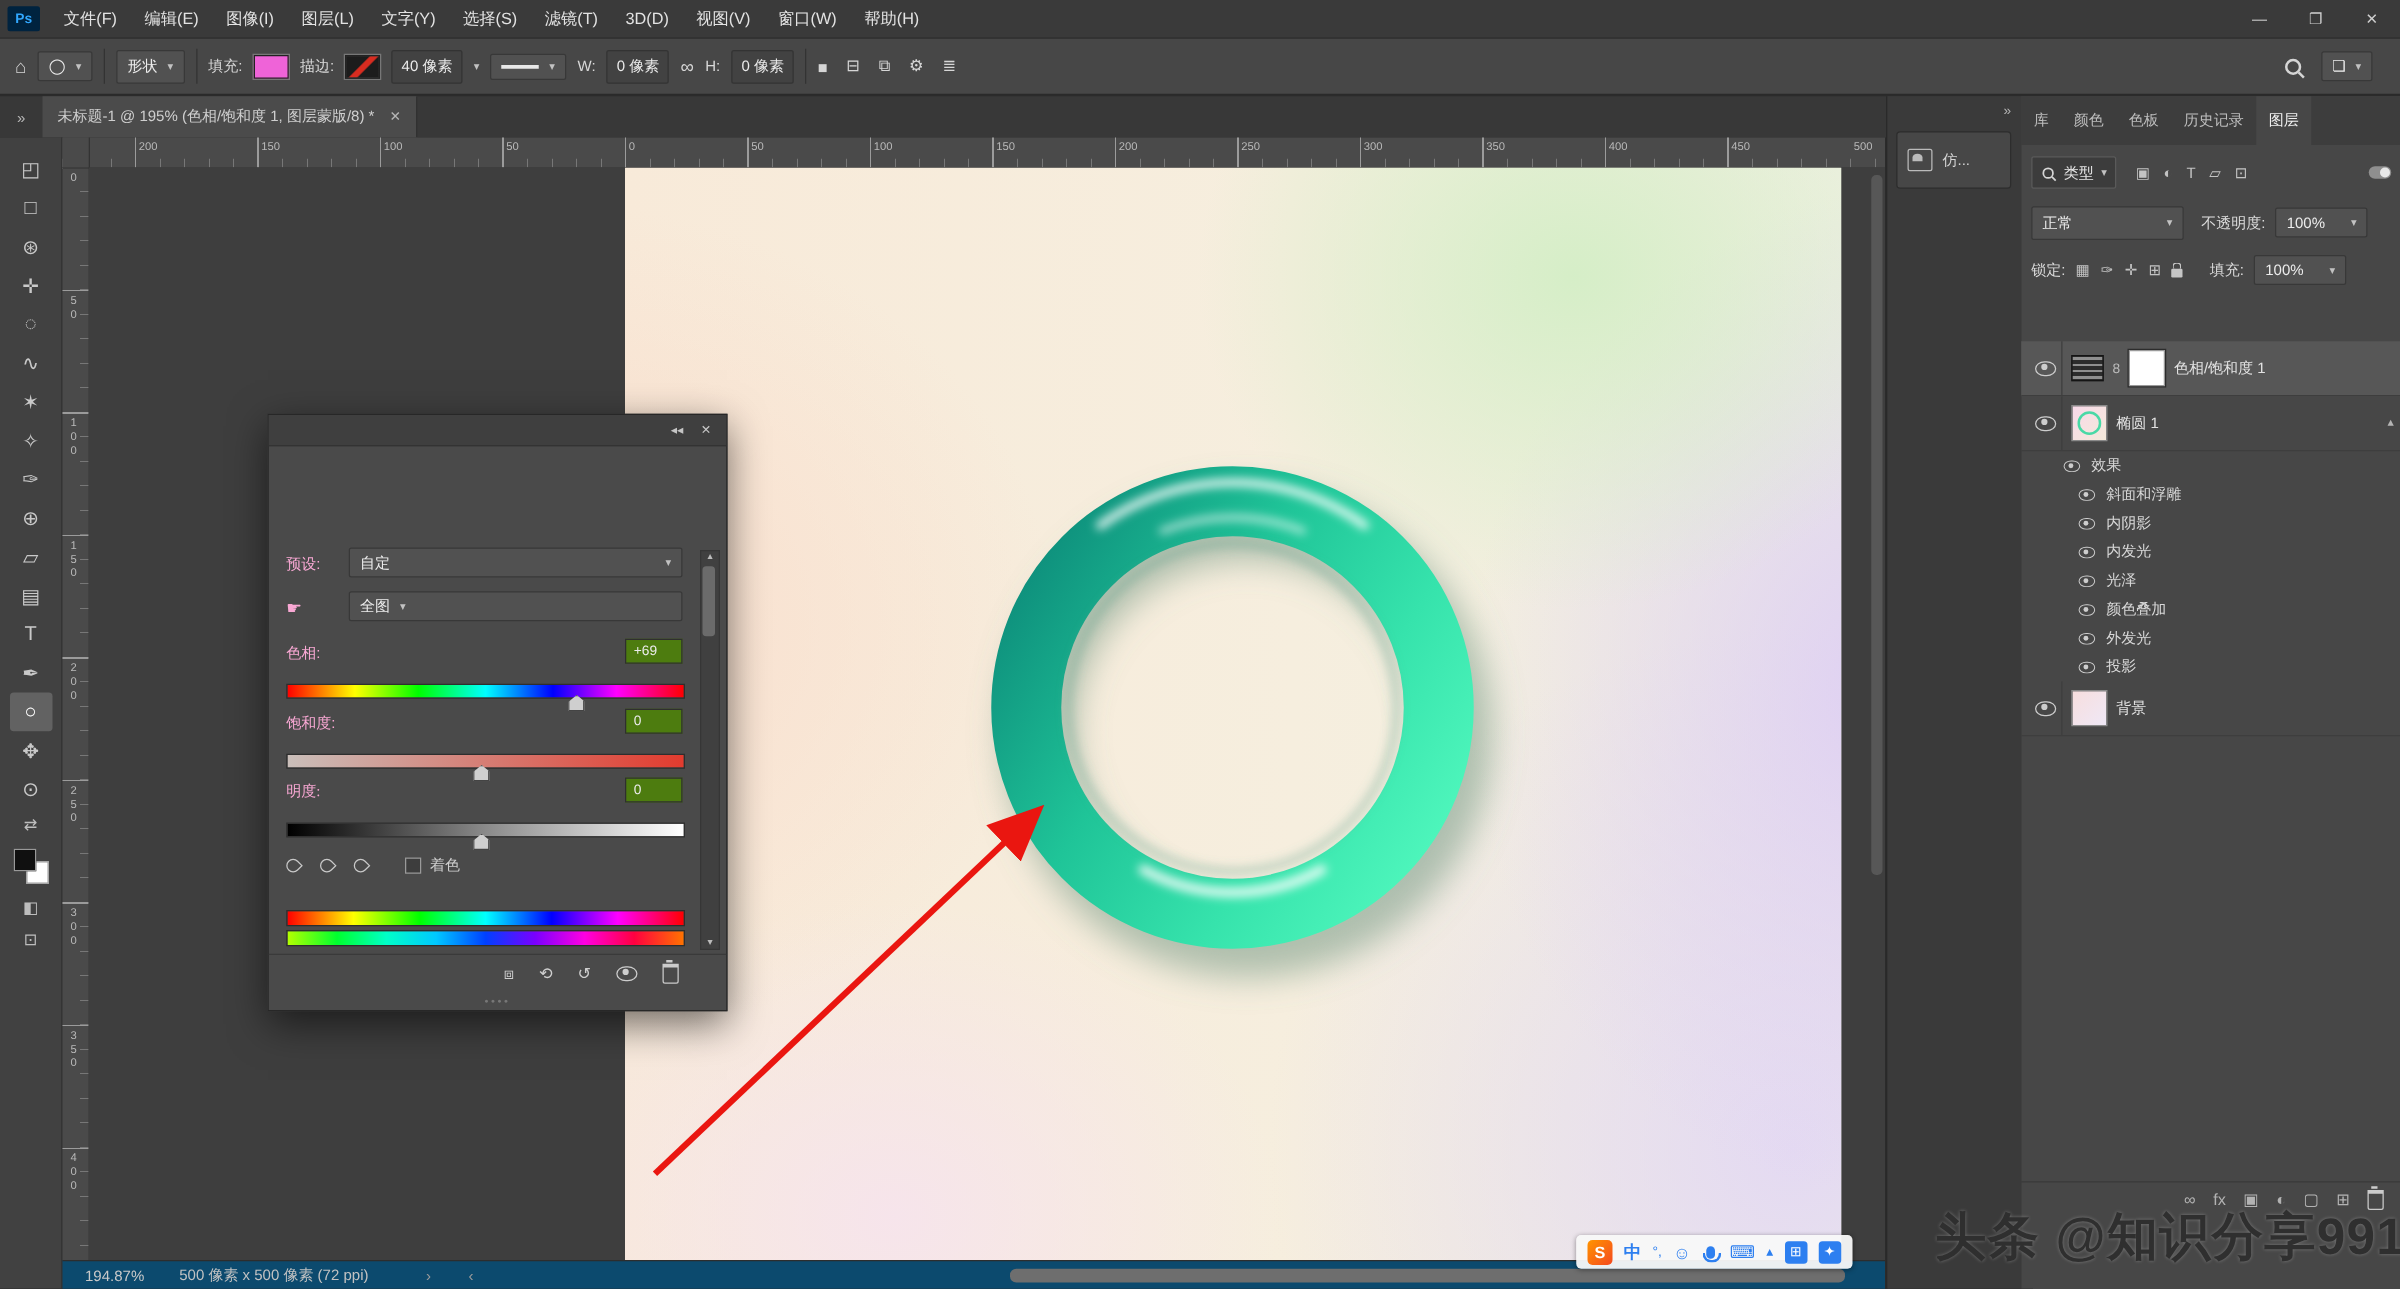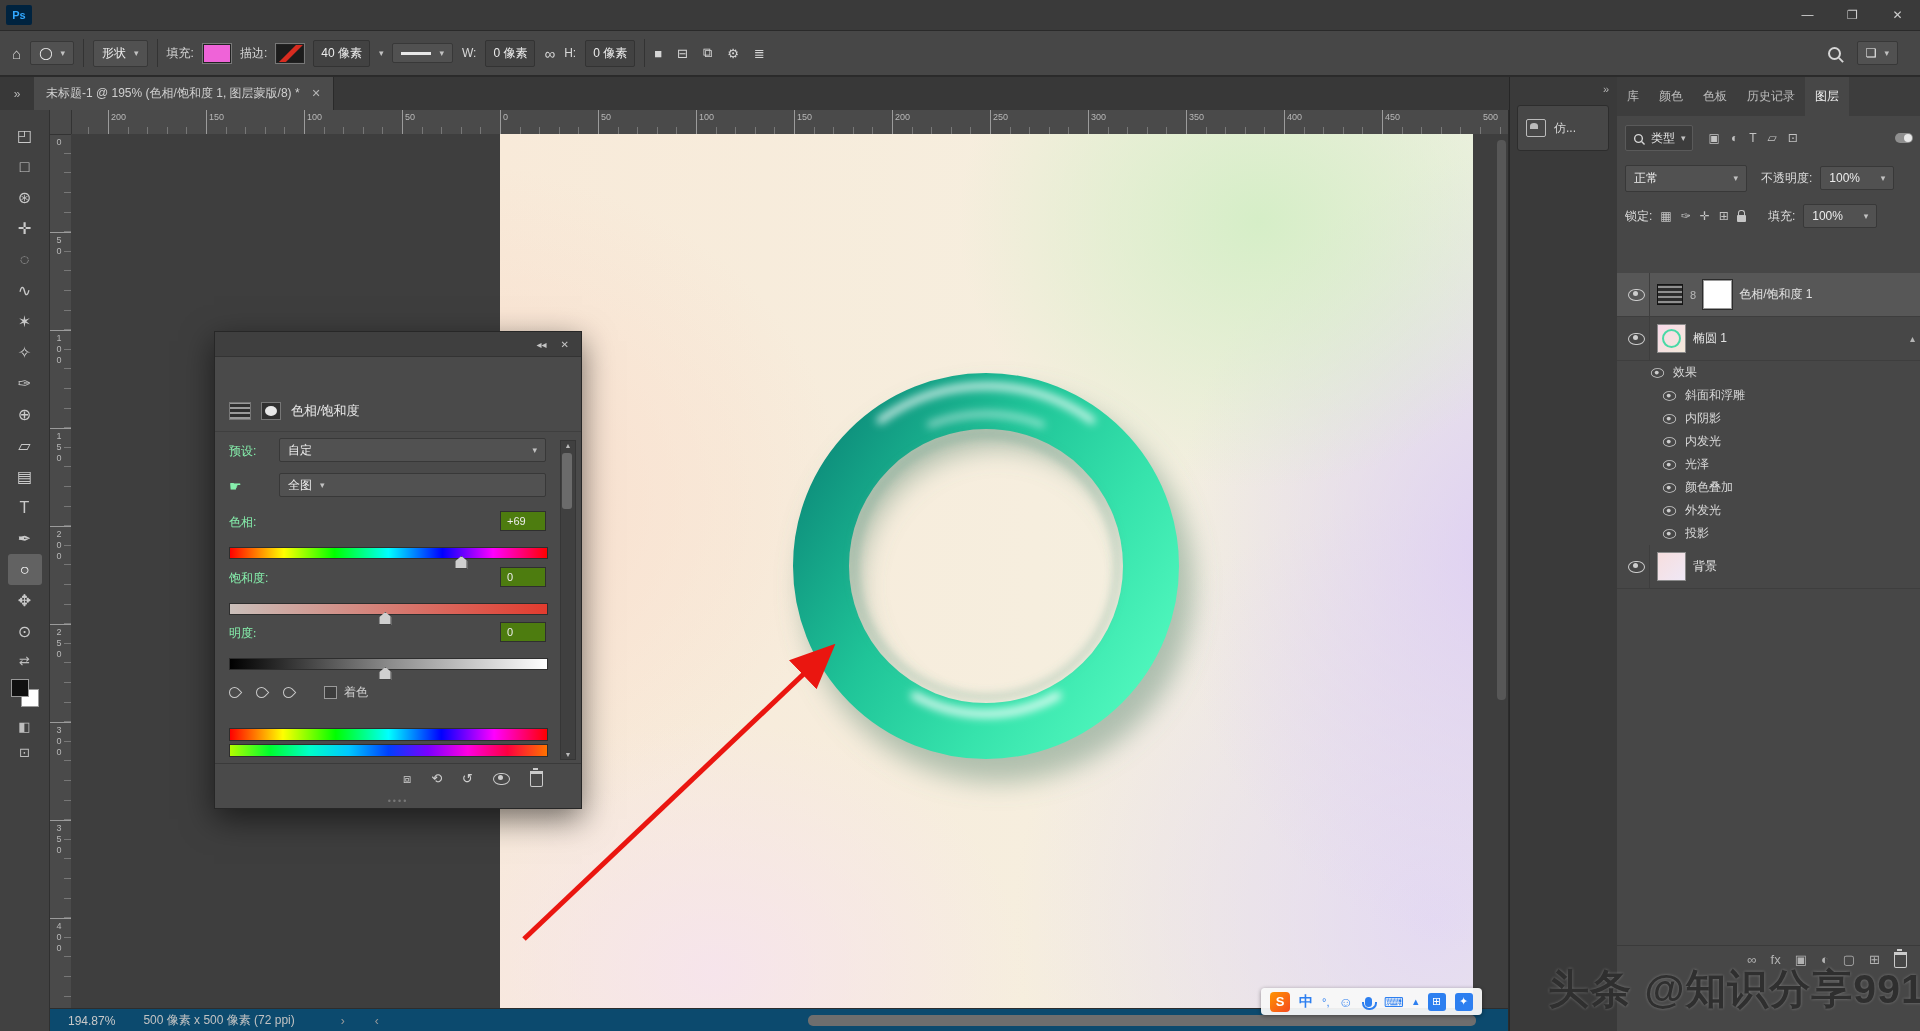--- a/index.html
+++ b/index.html
@@ -66,21 +66,21 @@
   #props{position:absolute;left:214px;top:331px;width:366px;height:476px;background:#4a4a4a;border:1px solid #272727;box-shadow:0 10px 30px rgba(0,0,0,.55);z-index:30;}
   .pp-strip{position:absolute;left:0;top:0;width:100%;height:25px;background:#3f3f3f;border-bottom:1px solid #333;display:flex;align-items:center;justify-content:flex-end;gap:14px;padding-right:12px;box-sizing:border-box;color:#c5c5c5;font-size:10px;}
   .pp-tabrow{position:absolute;left:0;top:25px;width:100%;height:33px;background:#474747;border-bottom:1px solid #3a3a3a;display:flex;align-items:center;}
   .pp-tab{font-size:13px;color:#ececec;padding:0 14px;}
   .pp-menu{margin-left:auto;padding-right:12px;color:#c5c5c5;font-size:13px;}
   .pp-header{position:absolute;left:0;top:58px;width:100%;height:42px;display:flex;align-items:center;gap:10px;padding-left:14px;box-sizing:border-box;border-bottom:1px solid #3f3f3f;}
   .adj-ic{width:20px;height:16px;background:#2f2f2f;border:1px solid #777;background-image:repeating-linear-gradient(0deg,#9a9a9a 0 2px,transparent 2px 5px);}
   .mask-ic{width:18px;height:16px;background:#303030;border:1px solid #777;position:relative;}
   .mask-ic::after{content:"";position:absolute;inset:3px;background:#e8e8e8;border-radius:50%;}
   .pp-title{font-size:13px;color:#e8e8e8;}
-  .pp-row-label{position:absolute;left:14px;font-size:12px;color:#86efac;}
+  .pp-row-label{position:absolute;left:14px;font-size:12px;color:#f9a8d4;}
   .pp-dd{position:absolute;height:24px;box-sizing:border-box;}
   .slider{position:absolute;left:14px;width:317px;height:10px;border:1px solid #2e2e2e;}
   .hue-track{background:linear-gradient(to right,#f00,#ff0 17%,#0f0 33%,#0ff 50%,#00f 67%,#f0f 83%,#f00);}
   .sat-track{background:linear-gradient(to right,#cabfba,#e23b2e);}
   .light-track{background:linear-gradient(to right,#000,#8a8a8a 50%,#fff);}
   .thumb{position:absolute;top:8px;width:11px;height:11px;background:#cfcfcf;border:1px solid #444;clip-path:polygon(50% 0,100% 42%,100% 100%,0 100%,0 42%);transform:translateX(-50%);}
   .num-box{position:absolute;width:46px;height:20px;background:#4d7c0f;border:1px solid #2f2f2f;color:#ececec;font-size:11px;display:flex;align-items:center;padding-left:6px;box-sizing:border-box;}
   .dropper{width:9px;height:9px;border:1px solid #c9c9c9;border-radius:0 50% 50% 50%;transform:rotate(135deg);display:inline-block;}
   .checkbox{width:11px;height:11px;border:1px solid #9a9a9a;background:#3d3d3d;display:inline-block;}
   .spectrum{position:absolute;left:14px;width:317px;height:11px;border:1px solid #2e2e2e;}
@@ -141,20 +141,33 @@
   .mic{width:7px;height:10px;background:#2d7ff0;border-radius:4px;position:relative;margin:0 3px;}
   .mic::after{content:"";position:absolute;left:-3px;top:5px;width:11px;height:6px;border:2px solid #2d7ff0;border-top:none;border-radius:0 0 7px 7px;}
   .ime-tile{width:18px;height:18px;background:#2d7ff0;border-radius:3px;color:#fff;font-size:11px;display:flex;align-items:center;justify-content:center;}
   #watermark{position:absolute;left:1548px;top:962px;z-index:50;font-size:41px;font-weight:bold;color:#2f2f2f;text-shadow:0 0 3px rgba(255,255,255,.30);letter-spacing:1px;white-space:nowrap;}
 </style>
 </head>
 <body>
 
 <div id="menubar">
   <div class="ps-logo">Ps</div>
+  <div id="menu-items" style="display:flex;">
+      <span class="menu-item">文件(F)</span>
+      <span class="menu-item">编辑(E)</span>
+      <span class="menu-item">图像(I)</span>
+      <span class="menu-item">图层(L)</span>
+      <span class="menu-item">文字(Y)</span>
+      <span class="menu-item">选择(S)</span>
+      <span class="menu-item">滤镜(T)</span>
+      <span class="menu-item">3D(D)</span>
+      <span class="menu-item">视图(V)</span>
+      <span class="menu-item">窗口(W)</span>
+      <span class="menu-item">帮助(H)</span>
+    </div>
   <div id="win-controls">
       <span class="win-btn">—</span>
       <span class="win-btn">❐</span>
       <span class="win-btn">✕</span>
     </div>
 </div>
 
 <div id="optionsbar">
   <span class="ob-ic">⌂</span>
   <span class="dd">
@@ -301,25 +314,20 @@
     </svg>
   </div>
   <div id="vscroll"></div>
 </div>
 
 <div id="props">
   <div class="pp-strip">
     <span>◂◂</span>
     <span>✕</span>
   </div>
-  <div class="pp-header">
-    <span class="adj-ic"></span>
-    <span class="mask-ic"></span>
-    <span class="pp-title">色相/饱和度</span>
-  </div>
 
   <span class="pp-row-label" style="top:111px;">预设:</span>
   <span class="dd pp-dd" style="left:64px;top:106px;width:267px;justify-content:space-between;">
     <span>自定</span>
     <span class="caret">▾</span>
   </span>
 
   <span class="pp-row-label" style="top:146px;font-size:14px;">☛</span>
   <span class="dd pp-dd" style="left:64px;top:141px;width:267px;justify-content:flex-start;">
     <span>全图</span>

